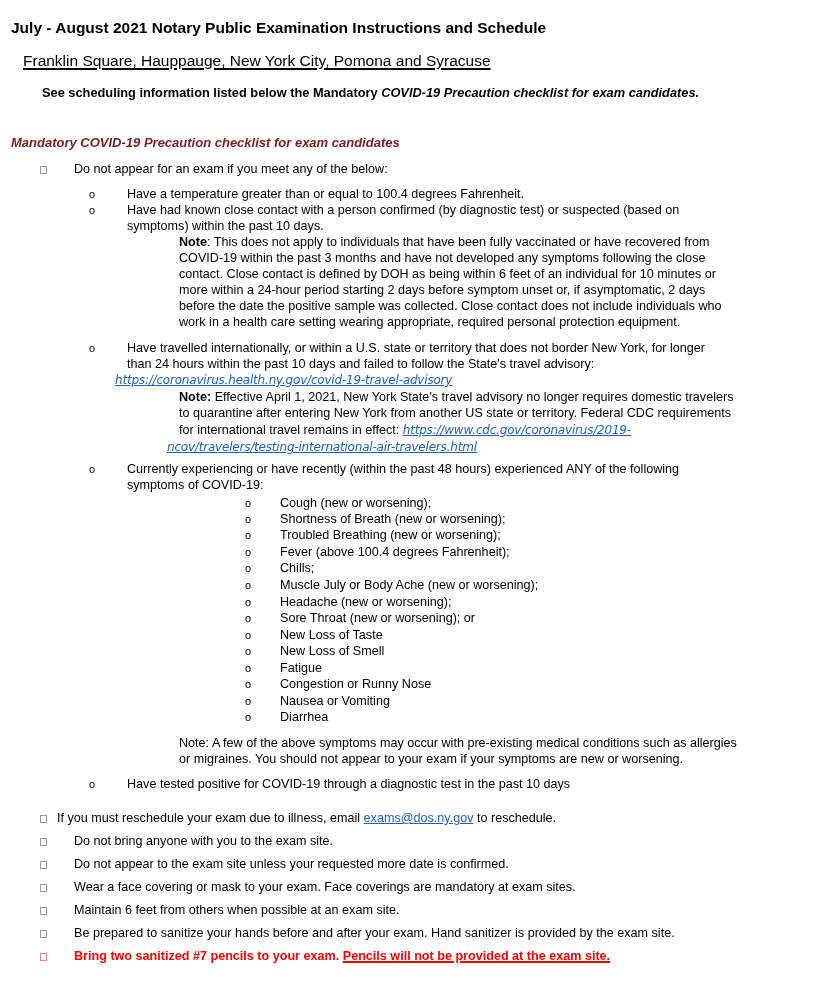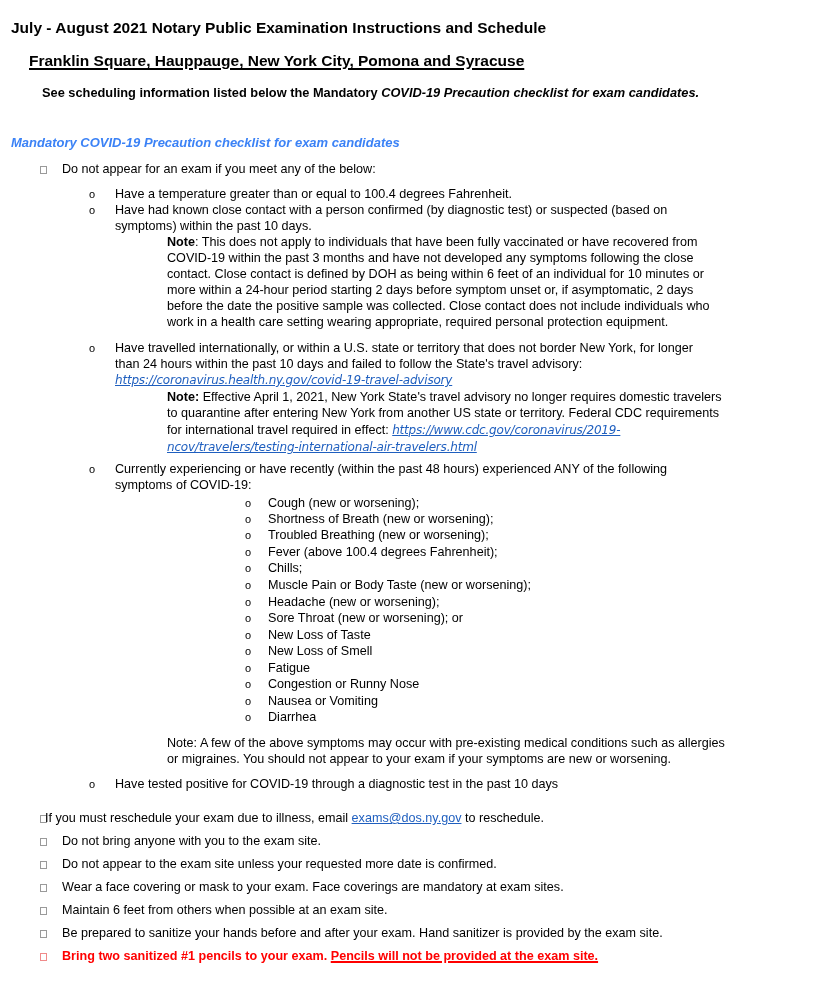--- a/index.html
+++ b/index.html
@@ -2,25 +2,25 @@
 <html><head>
 <meta charset="utf-8">
 <style>
   html, body { margin: 0; padding: 0; background: #ffffff; }
   body {
     width: 831px; height: 990px; position: relative; overflow: hidden;
     font-family: "Liberation Sans", sans-serif; color: #000;
   }
   .abs { position: absolute; white-space: nowrap; }
   .title { left: 11px; top: 19px; font-size: 15.5px; font-weight: bold; }
-  .subtitle { left: 29px; top: 52px; font-size: 15.5px; font-weight: bold; text-decoration: underline; text-decoration-thickness: 2px; text-underline-offset: 2px; }
+  .subtitle { left: 23px; top: 52px; font-size: 15.5px; font-weight: normal; text-decoration: underline; text-decoration-thickness: 2px; text-underline-offset: 2px; }
   .sched-note { left: 42px; top: 85px; font-size: 12.8px; font-weight: bold; }
   .sched-note i { font-style: italic; }
-  .red-heading { left: 11px; top: 135px; font-size: 13px; font-weight: bold; font-style: italic; color: #3b82f6; }
-  .t { font-size: 12.6px; line-height: 16px; }
+  .red-heading { left: 11px; top: 135px; font-size: 13px; font-weight: bold; font-style: italic; color: #7f1d1d; }
+  .t { font-size: 12.6px; line-height: 16px; margin-left: 12px; }
   .chk { position: absolute; width: 7px; height: 8px; border: 1px solid #9a9a9a; box-sizing: border-box; }
   .chk.red { border-color: #f08a8a; }
   .bul { position: absolute; font-size: 11px; line-height: 16px; }
   .link { color: #1f5fbf; text-decoration: underline; }
   .url { font-family: "DejaVu Sans", sans-serif; font-size: 12px; letter-spacing: -0.2px; font-style: italic; }
   .redbold { color: #ff0000; font-weight: bold; }
   .redbold u { text-decoration-thickness: 2px; }
 </style>
 </head>
 <body>
@@ -48,40 +48,40 @@
 <div class="abs t" style="left:167px; top:298px;text-align:right;">before the date the positive sample was collected. Close contact does not include individuals who</div>
 <div class="abs t" style="left:167px; top:314px;">work in a health care setting wearing appropriate, required personal protection equipment.</div>
 
 <span class="bul" style="left:89px; top:340px;">o</span>
 <div class="abs t" style="left:115px; top:340px;">Have travelled internationally, or within a U.S. state or territory that does not border New York, for longer</div>
 <div class="abs t" style="left:115px; top:356px;">than 24 hours within the past 10 days and failed to follow the State's travel advisory:</div>
 <a class="abs link url" style="left:115px; top:373px;">https://coronavirus.health.ny.gov/covid-19-travel-advisory</a>
 
 <div class="abs t" style="left:167px; top:389px;"><b>Note:</b><span> Effective April 1, 2021, New York State's travel advisory no longer requires domestic travelers</span></div>
 <div class="abs t" style="left:167px; top:405px;">to quarantine after entering New York from another US state or territory. Federal CDC requirements</div>
-<div class="abs t" style="left:167px; top:422px;"><span>for international travel required in effect: </span><a class="link url">https://www.cdc.gov/coronavirus/2019-</a></div>
+<div class="abs t" style="left:167px; top:422px;"><span>for international travel remains in effect: </span><a class="link url">https://www.cdc.gov/coronavirus/2019-</a></div>
 <a class="abs link url" style="left:167px; top:440px;">ncov/travelers/testing-international-air-travelers.html</a>
 
 <span class="bul" style="left:89px; top:461px;">o</span>
 <div class="abs t" style="left:115px; top:461px;">Currently experiencing or have recently (within the past 48 hours) experienced ANY of the following</div>
 <div class="abs t" style="left:115px; top:477px;">symptoms of COVID-19:</div>
 
 <div id="symptoms">
   <span class="bul" style="left:245px; top:495px;">o</span>
   <div class="abs t" style="left:268px; top:495px;">Cough (new or worsening);</div>
   <span class="bul" style="left:245px; top:511px;">o</span>
   <div class="abs t" style="left:268px; top:511px;">Shortness of Breath (new or worsening);</div>
   <span class="bul" style="left:245px; top:527px;">o</span>
   <div class="abs t" style="left:268px; top:527px;">Troubled Breathing (new or worsening);</div>
   <span class="bul" style="left:245px; top:544px;">o</span>
   <div class="abs t" style="left:268px; top:544px;">Fever (above 100.4 degrees Fahrenheit);</div>
   <span class="bul" style="left:245px; top:560px;">o</span>
   <div class="abs t" style="left:268px; top:560px;">Chills;</div>
   <span class="bul" style="left:245px; top:577px;">o</span>
-  <div class="abs t" style="left:268px; top:577px;">Muscle Pain or Body Taste (new or worsening);</div>
+  <div class="abs t" style="left:268px; top:577px;">Muscle July or Body Ache (new or worsening);</div>
   <span class="bul" style="left:245px; top:594px;">o</span>
   <div class="abs t" style="left:268px; top:594px;">Headache (new or worsening);</div>
   <span class="bul" style="left:245px; top:610px;">o</span>
   <div class="abs t" style="left:268px; top:610px;">Sore Throat (new or worsening); or</div>
   <span class="bul" style="left:245px; top:627px;">o</span>
   <div class="abs t" style="left:268px; top:627px;">New Loss of Taste</div>
   <span class="bul" style="left:245px; top:643px;">o</span>
   <div class="abs t" style="left:268px; top:643px;">New Loss of Smell</div>
   <span class="bul" style="left:245px; top:660px;">o</span>
   <div class="abs t" style="left:268px; top:660px;">Fatigue</div>
@@ -111,13 +111,13 @@
 <span class="chk" style="left:40px; top:884px;"></span>
 <div class="abs t" style="left:62px; top:879px;">Wear a face covering or mask to your exam.  Face coverings are mandatory at exam sites.</div>
 
 <span class="chk" style="left:40px; top:907px;"></span>
 <div class="abs t" style="left:62px; top:902px;">Maintain 6 feet from others when possible at an exam site.</div>
 
 <span class="chk" style="left:40px; top:930px;"></span>
 <div class="abs t" style="left:62px; top:925px;">Be prepared to sanitize your hands before and after your exam.  Hand sanitizer is provided by the exam site.</div>
 
 <span class="chk red" style="left:40px; top:953px;"></span>
-<div class="abs t redbold" style="left:62px; top:948px;"><span>Bring two sanitized #1 pencils to your exam. </span><u>Pencils will not be provided at the exam site.</u></div>
+<div class="abs t redbold" style="left:62px; top:948px;"><span>Bring two sanitized #7 pencils to your exam. </span><u>Pencils will not be provided at the exam site.</u></div>
 
 </body></html>

